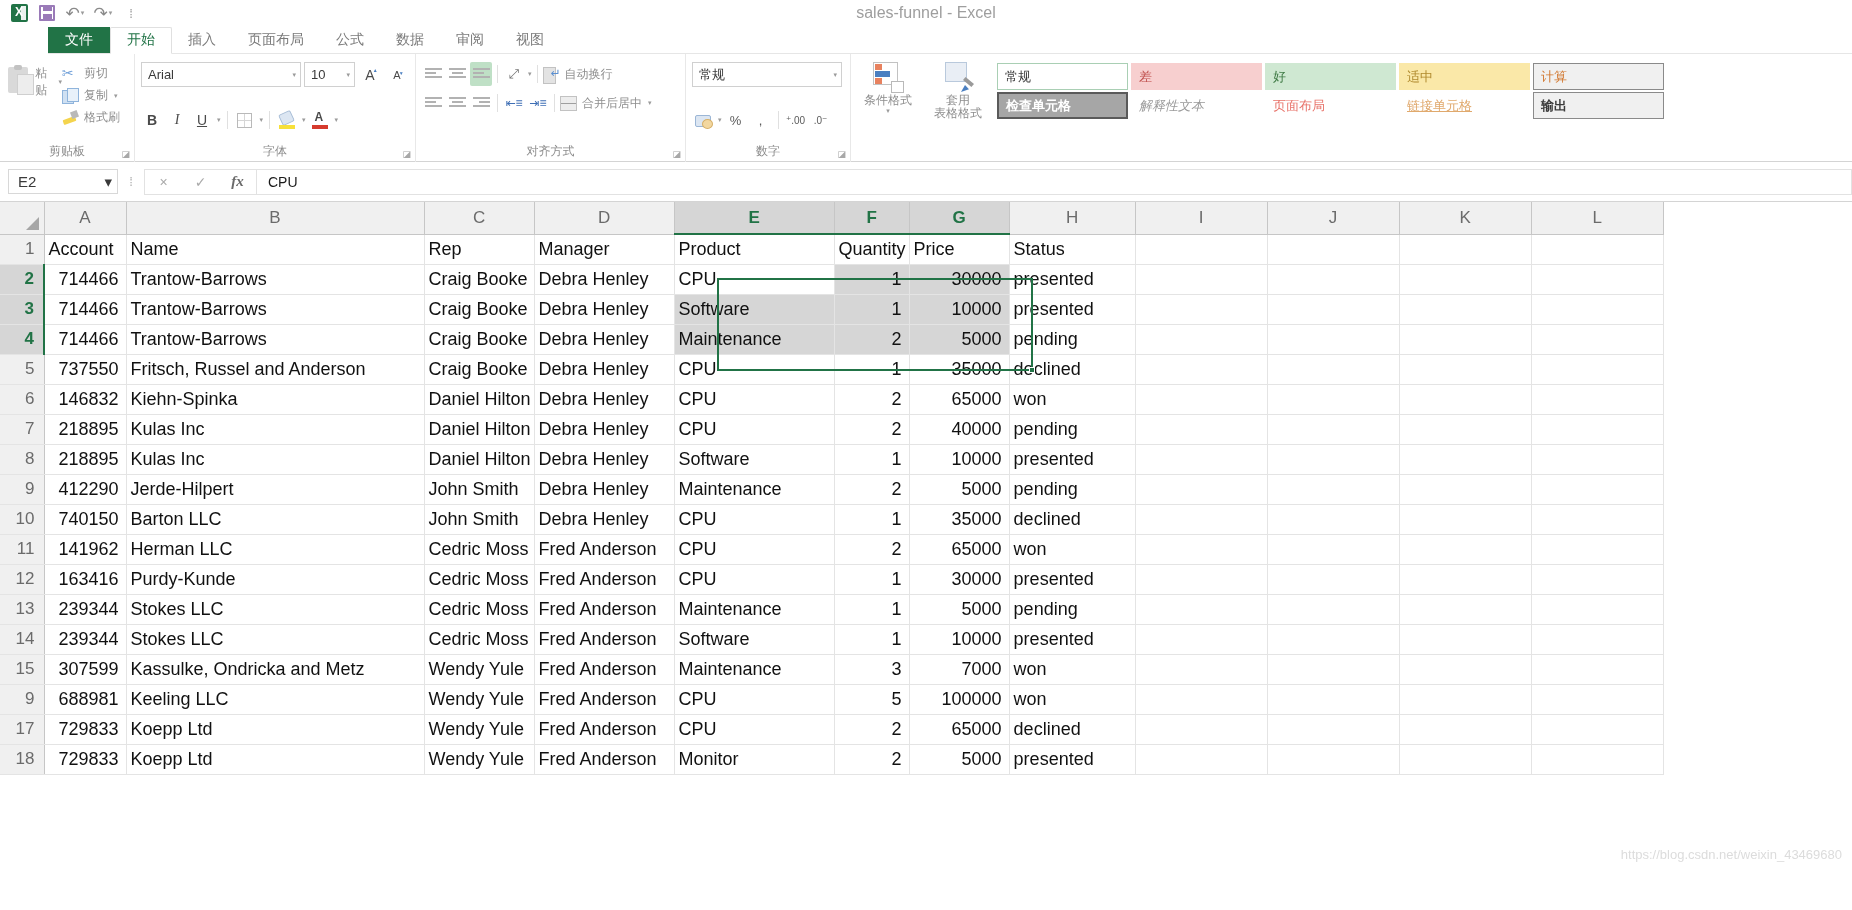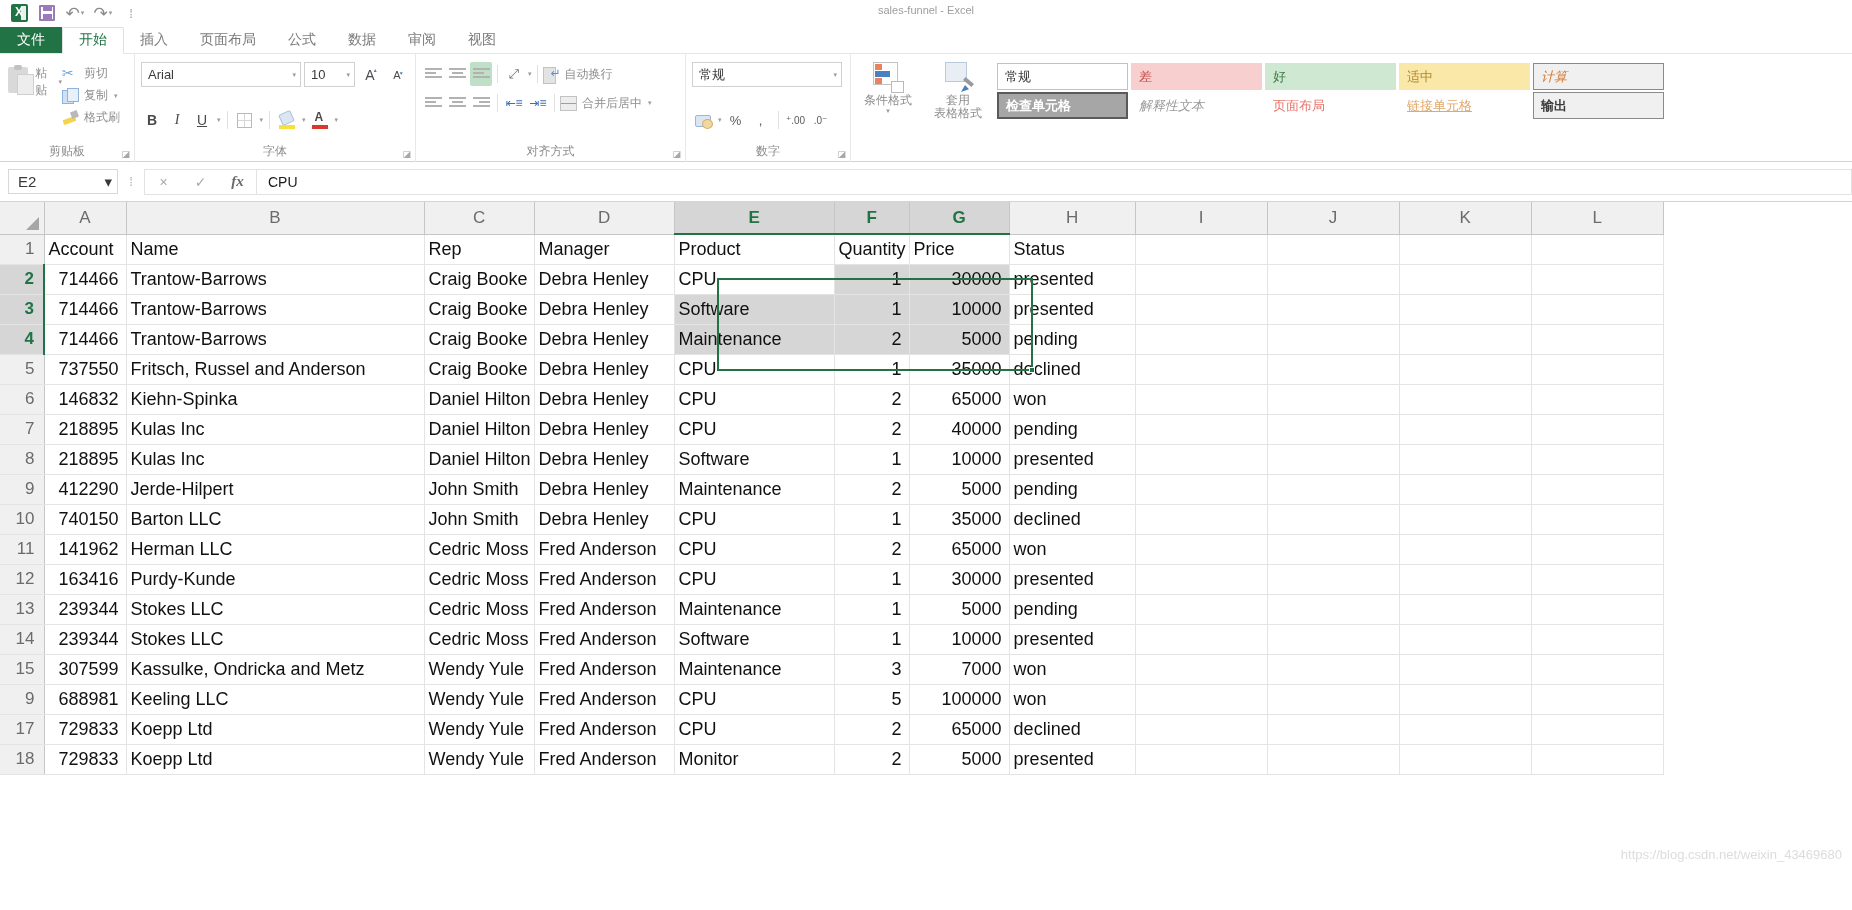--- a/index.html
+++ b/index.html
@@ -19,24 +19,24 @@
   .excel-logo:after { content:"X"; position:absolute; left:0; right:0; top:1px; text-align:center;
     color:#fff; font-size:12px; font-weight:bold; font-family:"Liberation Sans",sans-serif; }
   .excel-logo:before { content:""; position:absolute; right:2px; top:2px; width:5px; height:14px; background:#fff; opacity:.9; }
   .save-ic { width:16px; height:16px; border:2px solid #9a7ab8; border-radius:1px; position:relative; background:#fff; }
   .save-ic:before { content:""; position:absolute; left:2px; top:-1px; width:9px; height:5px; background:#9a7ab8; }
   .save-ic:after { content:""; position:absolute; left:2px; bottom:0px; width:9px; height:5px; background:#9a7ab8; }
   .arrow-ic { font-size:17px; color:#8a8a8a; line-height:1; }
   .mini-caret { font-size:7px; color:#9b9b9b; margin-left:1px; }
   .dots-ic { font-size:13px; color:#9b9b9b; letter-spacing:0; }
   .doc-title { position:absolute; left:0; right:0; top:4px; text-align:center;
-    font-size:11px; color:#9e9e9e; }
-
-  
-  .tabstrip { height:27px; display:flex; align-items:flex-end; background:#fff; position:relative; }
+    font-size:16px; color:#9e9e9e; }
+
+  
+  .tabstrip { height:27px; display:flex; align-items:flex-end; background:#fff; position:relative;margin-left:48px; }
   .tab-file { background:#217346; color:#fff; font-size:14px; padding:4px 17px 5px; height:27px;
     display:flex; align-items:center; }
   .tab { font-size:14px; color:#7b7b7b; padding:3px 16px 5px; height:27px; display:flex; align-items:center; }
   .tab.active { color:#217346; background:#fff; border:1px solid #e0e0e0; border-bottom:1px solid #fff;
     border-radius:2px 2px 0 0; position:relative; z-index:3; }
   .tabstrip:after { content:""; position:absolute; left:0; right:0; bottom:0; height:1px; background:#e6e6e6; }
 
   
   .ribbon { height:108px; position:relative; background:#fff; border-bottom:1px solid #d4d4d4; display:flex; }
   .rgroup { position:relative; height:108px; padding:4px 6px 0; display:flex; flex-direction:column; }
@@ -140,21 +140,21 @@
   .tbl-brush:after{ content:""; position:absolute; left:0px; top:7px; width:8px; height:7px; background:#4a7fc1; clip-path:polygon(0 100%,50% 0,100% 60%);}
 
   .gallery { display:flex; flex-direction:column; gap:2px; padding-top:3px; }
   .gal-row { display:flex; gap:3px; }
   .gal-cell { width:131px; height:27px; display:flex; align-items:center; padding-left:7px;
     font-size:13px; border:1px solid transparent; }
   .gs-normal { background:#fff; border:1px solid #a9cfb4; color:#3a3a3a; }
   .gs-bad { background:#f7cfcf; color:#c0504d; }
   .gs-good { background:#cfe8d2; color:#3f7a45; }
   .gs-neutral { background:#fae8a8; color:#b08a2e;font-family:Liberation Mono, monospace; }
-  .gs-calc { background:#f0f0f0; border:1px solid #8a8a8a; color:#d2772f; font-style:italic; }
+  .gs-calc { background:#f0f0f0; border:1px solid #8a8a8a; color:#d2772f; }
   .gs-check { background:#a6a6a6; border:2px solid #5a5a5a; color:#fff; font-weight:bold; }
   .gs-explain { background:#fff; color:#9a9a9a; font-style:italic; }
   .gs-warn { background:#fff; color:#e8736a; }
   .gs-link { background:#fff; color:#e0a96d; text-decoration:underline; }
   .gs-output { background:#f0f0f0; border:1px solid #8a8a8a; color:#3a3a3a; font-weight:bold; }
 
   
   .fbar { height:40px; display:flex; align-items:center; padding:0 0 0 8px; background:#fff;
     border-bottom:1px solid #d4d4d4; gap:0; }
   .namebox { width:110px; height:25px; border:1px solid #d8d8d8; background:#fff; display:flex;

